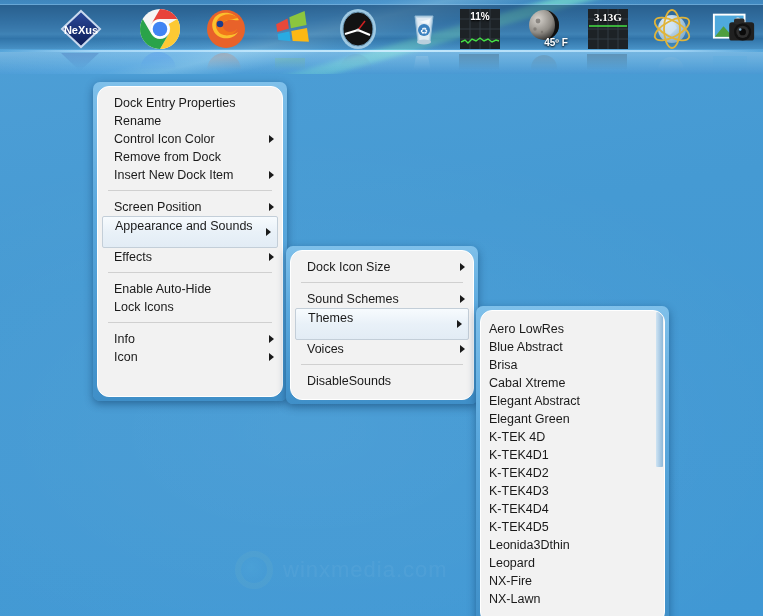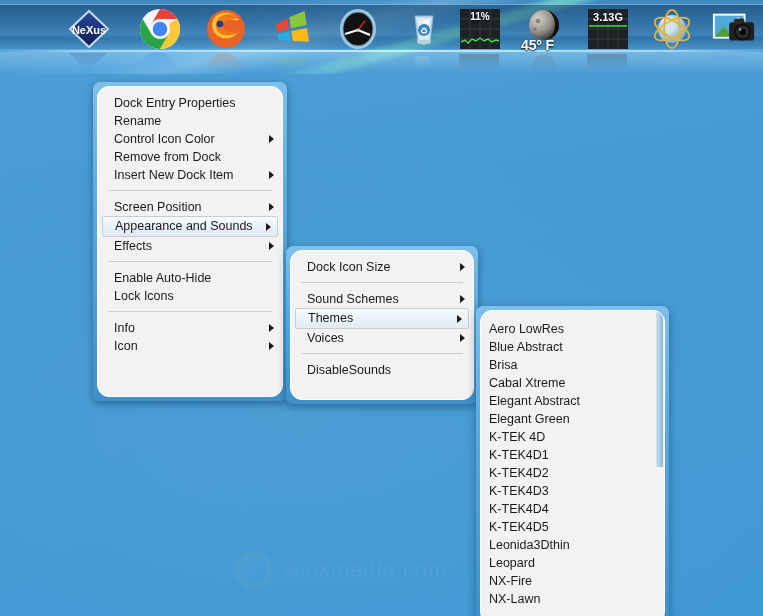--- a/index.html
+++ b/index.html
@@ -107,21 +107,21 @@
     height:18px;line-height:18px;
     padding:0 22px 0 16px;
     font-size:12.5px;color:#1a1a1a;
     white-space:nowrap;
     box-sizing:border-box;
   }
   .mi.sel{
     background:linear-gradient(180deg,#f7fbfe 0%,#e9f1f8 50%,#e2ecf5 100%);
     border:1px solid #c3ced8;
     border-radius:2px;
-    height:21px;line-height:18px;
+    height:32px;line-height:18px;
     margin:0 4px;
     padding-left:12px;
   }
   .mi .arrow{
     position:absolute;right:8px;top:50%;
     margin-top:-4px;
     width:0;height:0;
     border-left:5px solid #1a1a1a;
     border-top:4px solid transparent;
     border-bottom:4px solid transparent;
@@ -162,21 +162,21 @@
 </div>
 
 <div id="dock">
   <div class="dock-bg"></div>
   <div class="dock-streak"></div>
   <div class="dock-streak2"></div>
   <div class="dock-plate"></div>
   <div class="dock-shelf"></div>
   <div class="dock-reflect"></div>
 
-  <div class="dock-icon" style="left:66px;">
+  <div class="dock-icon" style="left:58px;">
     <svg width="44" height="42" viewBox="0 0 44 42">
       <defs>
           <linearGradient id="nxg" x1="0" y1="0" x2="0" y2="1">
         <stop offset="0" stop-color="#2b4a9c"></stop>
             <stop offset="1" stop-color="#0d1d56"></stop>
           </linearGradient>
         </defs>
       <polygon points="22,3 41,21 22,39 3,21" fill="url(#nxg)" stroke="#c9d9ef" stroke-width="2"></polygon>
       <text x="22" y="26" font-family="Liberation Sans, sans-serif" font-size="11" font-weight="bold" fill="#ffffff" text-anchor="middle">NeXus</text>
     </svg>
@@ -299,32 +299,32 @@
               <stop offset="0.55" stop-color="#8e8a84"></stop>
             <stop offset="1" stop-color="#121212"></stop>
           </radialGradient>
         </defs>
         <circle cx="23" cy="17" r="15" fill="url(#moong)"></circle>
         <path d="M23 2 A15 15 0 0 1 23 32 A11 15 0 0 0 23 2 Z" fill="#0b0b0b" opacity="0.92"></path>
         <circle cx="17" cy="13" r="2.4" fill="#6f6b66" opacity="0.7"></circle>
         <circle cx="14" cy="21" r="1.7" fill="#6f6b66" opacity="0.6"></circle>
         <circle cx="21" cy="24" r="1.2" fill="#6f6b66" opacity="0.6"></circle>
       </svg>
-      <div style="position:absolute;left:0;top:29px;width:46px;font-size:14px;
+      <div style="position:absolute;left:12px;top:29px;width:46px;text-align:center;font-size:10px;
                   font-weight:bold;color:#ffffff;text-shadow:0 1px 2px #000;">45º F</div>
     </div>
     <div class="refl">
       <svg width="46" height="20" viewBox="0 0 46 20">
           <circle cx="23" cy="4" r="13" fill="#5e5a56"></circle>
         </svg>
     </div>
   </div>
 
   <div class="dock-icon" style="left:585px;">
-    <div style="position:relative;width:44px;height:42px;">
+    <div style="position:relative;width:44px;height:42px;font-family:Liberation Serif, serif;">
       <svg width="44" height="42" viewBox="0 0 44 42">
         <rect x="2" y="1" width="40" height="40" fill="#1d2226"></rect>
         <g stroke="#333b42" stroke-width="1">
           <line x1="2" y1="11" x2="42" y2="11"></line>
             <line x1="2" y1="21" x2="42" y2="21"></line>
           <line x1="2" y1="31" x2="42" y2="31"></line>
           <line x1="12" y1="1" x2="12" y2="41"></line>
             <line x1="22" y1="1" x2="22" y2="41"></line>
           <line x1="32" y1="1" x2="32" y2="41"></line>
         </g>

